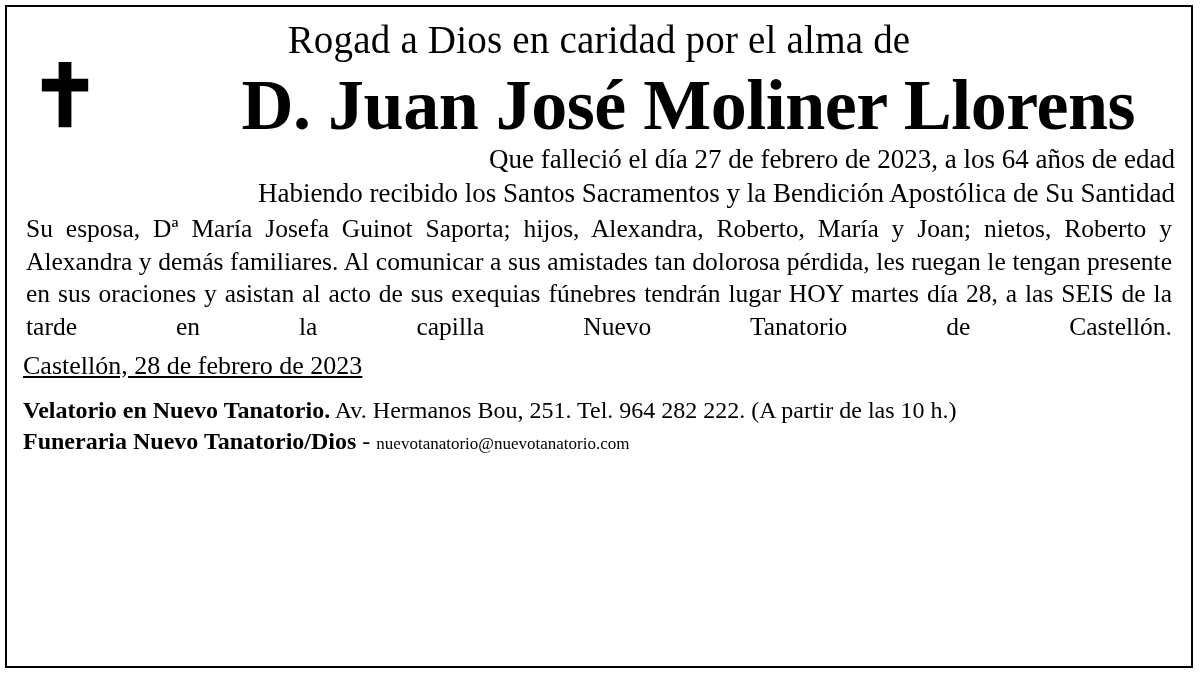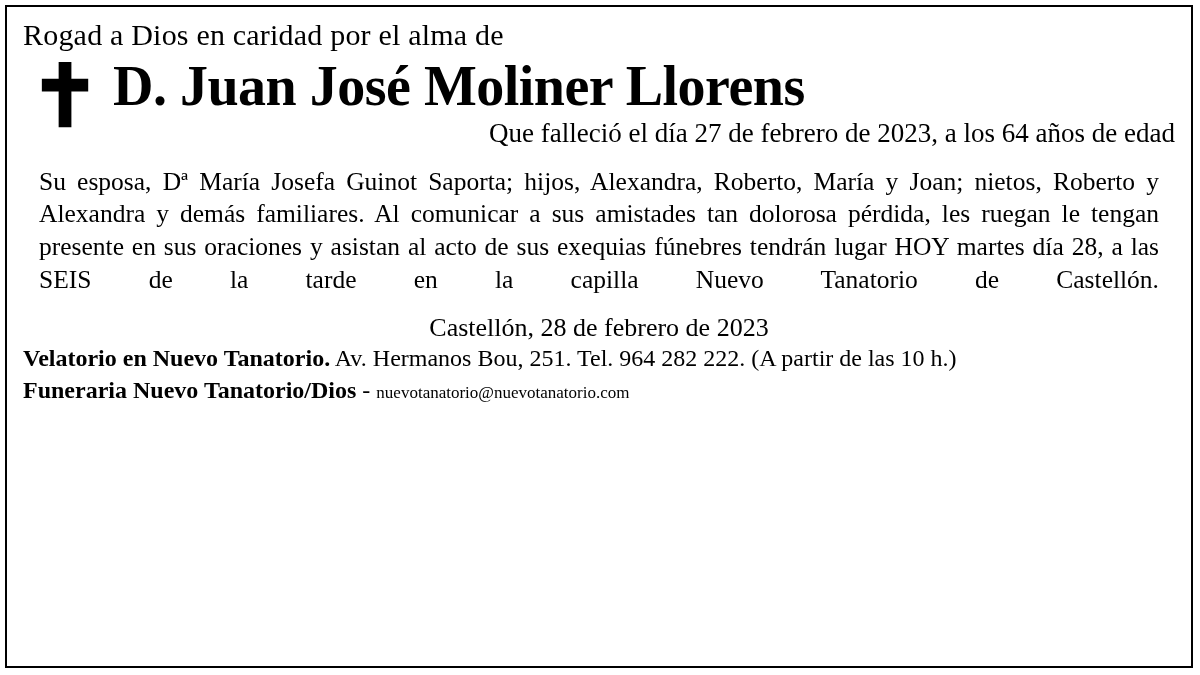--- a/index.html
+++ b/index.html
@@ -27,29 +27,29 @@
   .cross {
     position: absolute;
     left: 22px;
     top: 56px;
     font-size: 86px;
     line-height: 0.8;
     font-weight: bold;
     font-family: "Liberation Serif", serif;
   }
   .intro {
-    text-align: left;
-    font-size: 30px;
+    text-align: center;
+    font-size: 39px;
     line-height: 1.2;
     margin: 4px 0 2px 0;
     letter-spacing: 0.2px;
   }
   .name {
-    text-align: left;
-    font-size: 56px;
+    text-align: right;
+    font-size: 72px;
     font-weight: bold;
     line-height: 0.98;
     margin: 6px 0 4px 0;
     padding: 0 40px 0 90px;
     letter-spacing: -0.5px;
   }
   .line-center {
     text-align: right;
     font-size: 27px;
     line-height: 1.18;
@@ -63,32 +63,33 @@
     margin: 5px 0 4px 0;
   }
   .body-text {
     text-align: justify;
     text-align-last: justify;
     font-size: 25.5px;
     line-height: 1.28;
     margin: 2px 0 0 0;
   }
   .body-text p {
-    margin: 16px;
+    margin: 3px;
     text-align: justify;
     text-align-last: justify;
   }
   .place-date {
-    text-align: center;
+    text-align: left;
     font-size: 26px;
     line-height: 1.2;
-    margin: 16px 0 0 0;
+    margin: 6px 0 0 0;
+    text-decoration: underline;
   }
   .footer {
-    margin-top: 0;
+    margin-top: 14px;
     font-size: 24px;
     line-height: 1.3;
   }
   .footer .row {
     white-space: nowrap;
   }
   .footer b {
     font-weight: bold;
   }
   .footer .thin {
@@ -104,20 +105,21 @@
 <div class="obituary">
 
   <div class="cross">✝</div>
 
   <div class="intro">Rogad a Dios en caridad por el alma de</div>
 
   <div class="name">D. Juan José Moliner Llorens</div>
 
   <div class="line-center">Que falleció el día 27 de febrero de 2023, a los 64 años de edad</div>
 
+  <div class="line-center">Habiendo recibido los Santos Sacramentos y la Bendición Apostólica de Su Santidad</div>
 
 
   <div class="body-text">
     <p>Su esposa, Dª María Josefa Guinot Saporta; hijos, Alexandra, Roberto, María y Joan; nietos, Roberto y Alexandra y demás familiares. Al comunicar a sus amistades tan dolorosa pérdida, les ruegan le tengan presente en sus oraciones y asistan al acto de sus exequias fúnebres tendrán lugar HOY martes día 28, a las SEIS de la tarde en la capilla Nuevo Tanatorio de Castellón.</p>
   </div>
 
   <div class="place-date">Castellón, 28 de febrero de 2023</div>
 
   <div class="footer">
     <div class="row">

